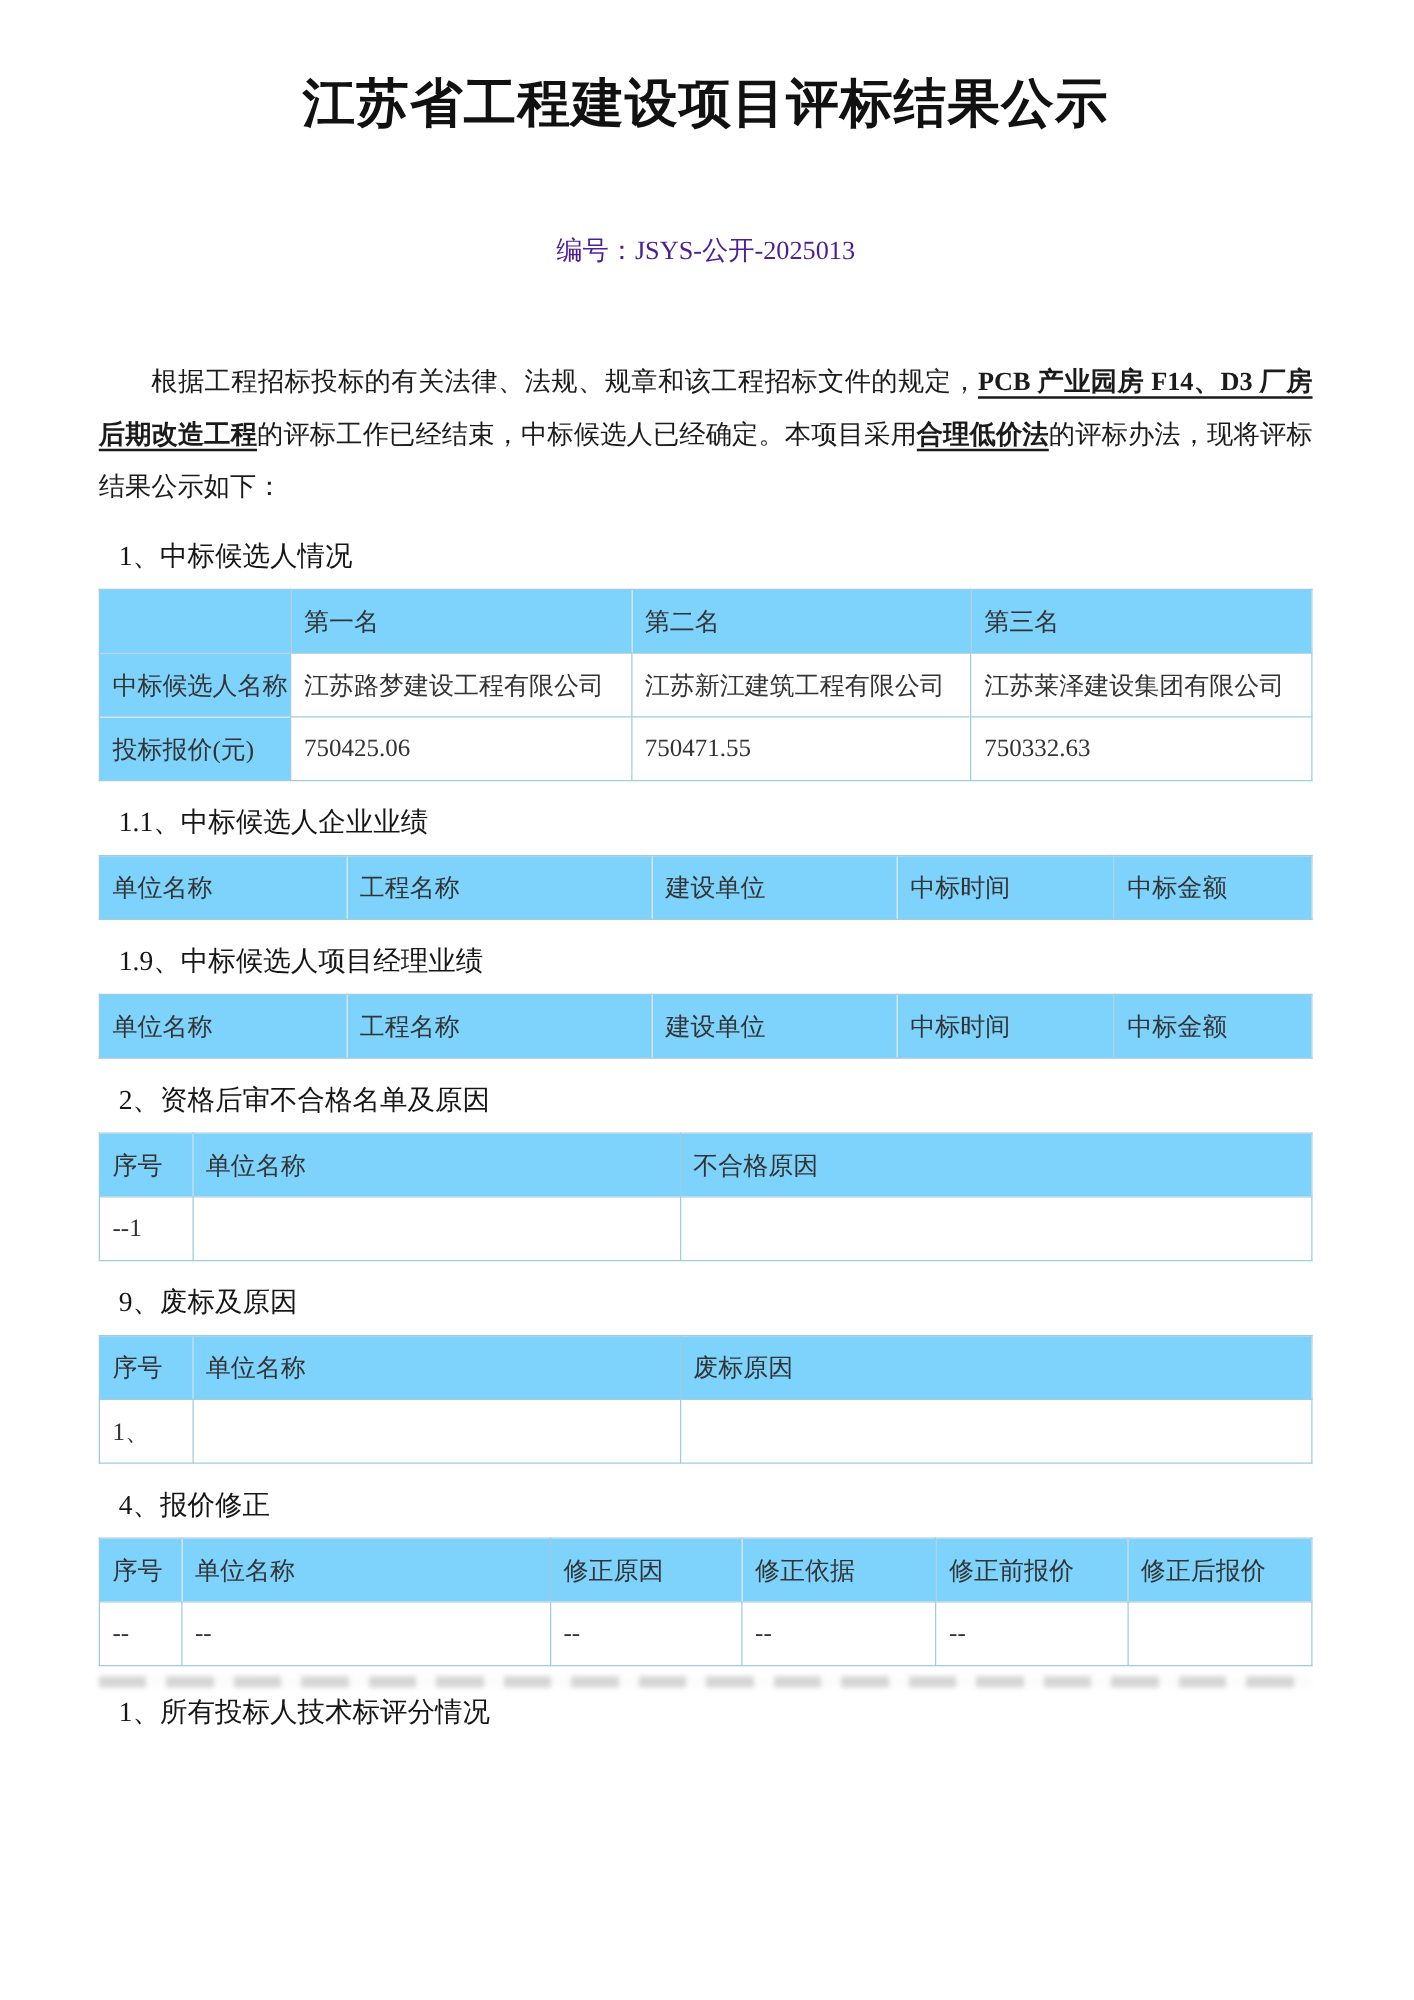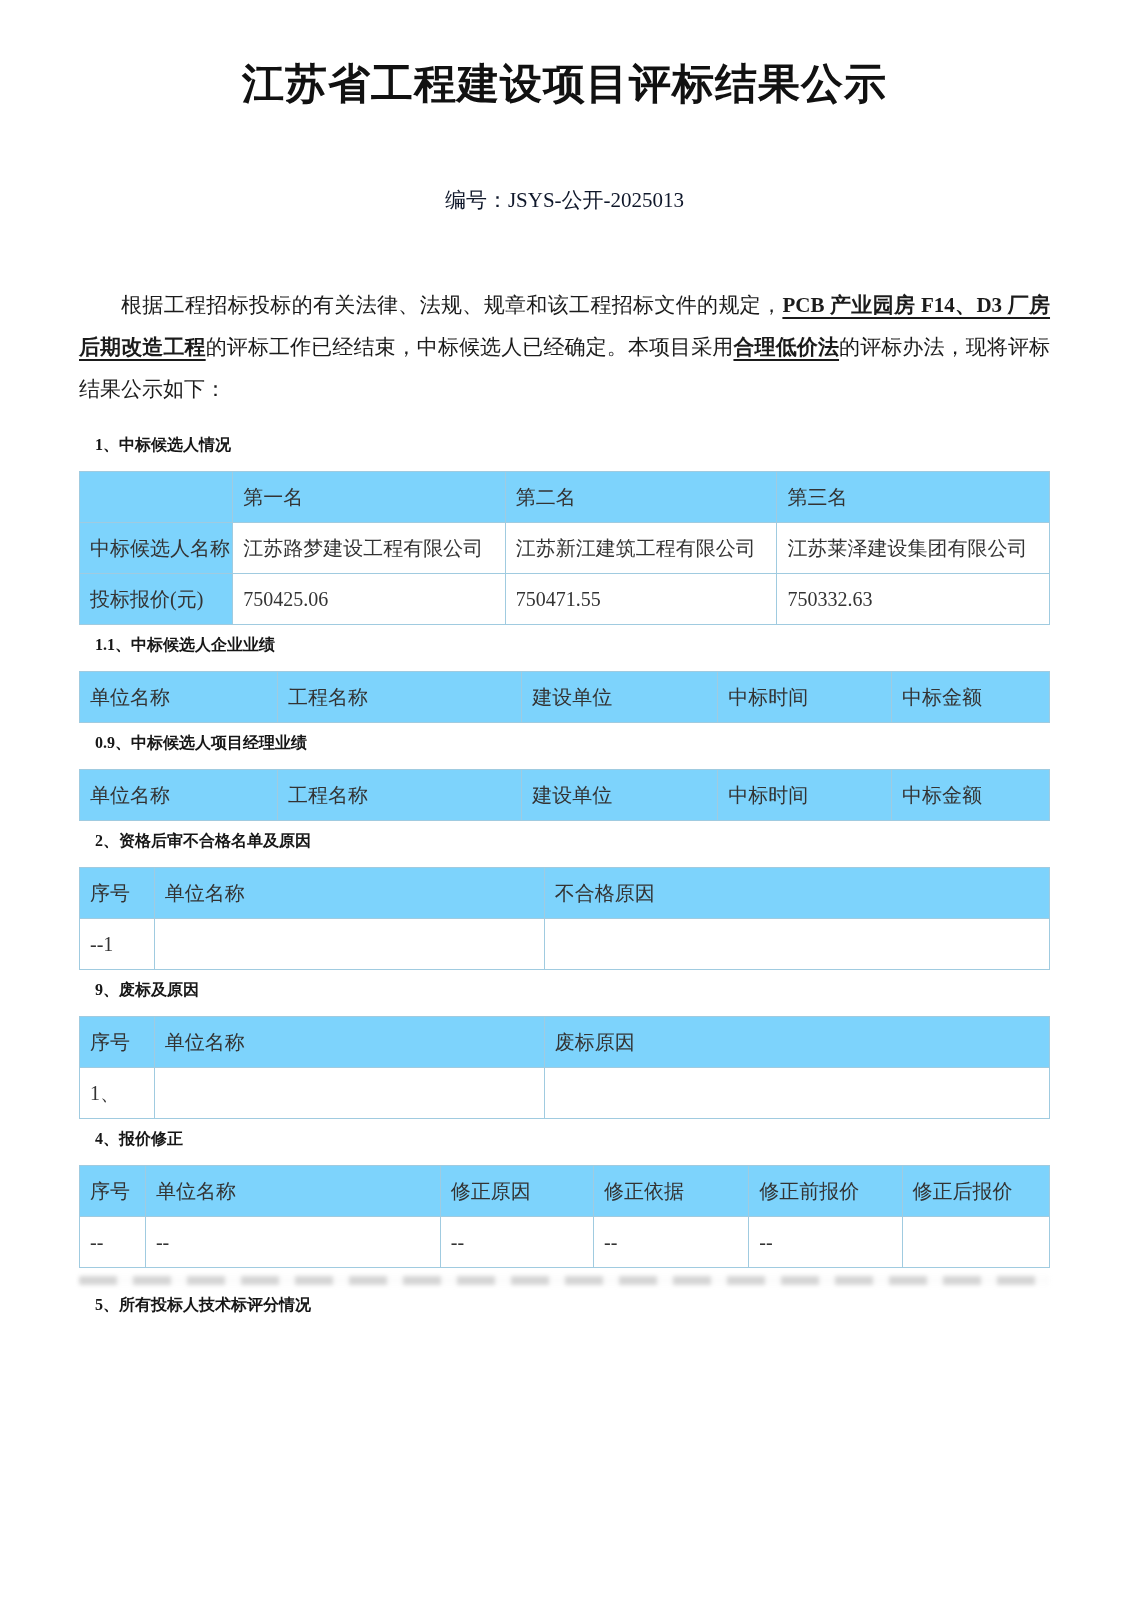--- a/index.html
+++ b/index.html
@@ -25,42 +25,42 @@
     font-weight: bold;
     text-align: center;
     letter-spacing: 1px;
     color: #111111;
   }
   .doc-number {
     margin-top: 74px;
     text-align: center;
     font-size: 21px;
     line-height: 28px;
-    color: #0f172a;
+    color: #4c1d95;
   }
   .intro {
     margin-top: 70px;
     font-size: 21px;
     line-height: 42px;
     text-align: justify;
     text-indent: 42px;
     color: #1b1b1b;
   }
   .intro .bold-ul {
     font-weight: bold;
     text-decoration: underline;
     text-underline-offset: 5px;
     text-decoration-thickness: 2px;
   }
   h2.sec-heading {
-    margin: 6px 0 0 0;
+    margin: 19px 0 0 0;
     padding-left: 16px;
-    font-size: 16px;
+    font-size: 22px;
     line-height: 28px;
-    font-weight: bold;
+    font-weight: normal;
     color: #161616;
   }
   table.doc-table {
     margin-top: 12px;
     width: 100%;
     border-collapse: collapse;
     table-layout: fixed;
   }
   table.doc-table td {
     border: 1px solid #a0cbe0;
@@ -144,21 +144,21 @@
         <tr>
       <td class="hdr">单位名称</td>
       <td class="hdr">工程名称</td>
       <td class="hdr">建设单位</td>
       <td class="hdr">中标时间</td>
       <td class="hdr">中标金额</td>
     </tr>
   </tbody>
     </table>
 
-  <h2 class="sec-heading">0.9、中标候选人项目经理业绩</h2>
+  <h2 class="sec-heading">1.9、中标候选人项目经理业绩</h2>
 
   <table class="doc-table">
     <colgroup>
       <col style="width:20.4%">
         <col style="width:25.2%">
         <col style="width:20.2%">
         <col style="width:17.9%">
         <col style="width:16.3%">
     </colgroup>
     <tbody>
@@ -242,15 +242,15 @@
       <td>--</td>
       <td>--</td>
       <td>--</td>
       <td></td>
     </tr>
   </tbody>
     </table>
 
   <div class="artifact-band"></div>
 
-  <h2 class="sec-heading last-heading">5、所有投标人技术标评分情况</h2>
+  <h2 class="sec-heading last-heading">1、所有投标人技术标评分情况</h2>
 
 </div>
 
 </body></html>

